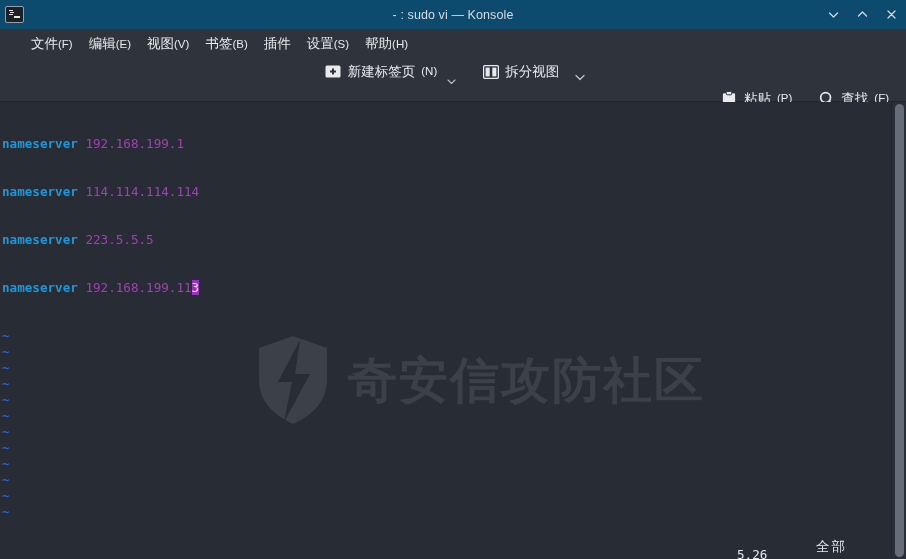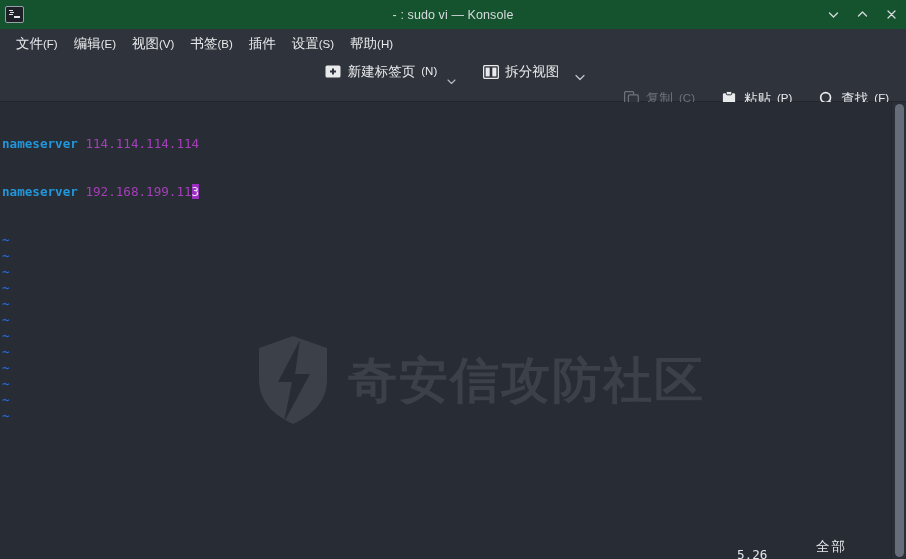--- a/index.html
+++ b/index.html
@@ -13,21 +13,21 @@
     position: relative;
     width: 906px; height: 559px;
     background: #2f333b;
     display: flex; flex-direction: column;
   }
 
   
   .titlebar {
     position: relative;
     height: 29px; min-height: 29px;
-    background: #14532d;
+    background: #0c4a6e;
     display: flex; align-items: center;
   }
   .app-icon {
     width: 19px; height: 17px;
     margin-left: 5px;
     background: #1d2026;
     border: 1px solid #9aa0ab;
     border-radius: 2px;
     position: relative;
     flex: 0 0 auto;
@@ -64,21 +64,21 @@
     width: 29px; height: 29px;
     display: flex; align-items: center; justify-content: center;
   }
   .winbtn svg { display: block; }
 
   
   .menubar {
     height: 29px; min-height: 29px;
     background: #2f333b;
     display: flex; align-items: center;
-    padding-left: 8px;
+    padding-left: 23px;
   }
   .menu-item {
     font-size: 13.5px;
     color: #e8eaec;
     padding: 3px 8px;
     white-space: nowrap;
     line-height: 16px;
   }
   .menu-item .accel { font-size: 11.5px; }
 
@@ -262,30 +262,20 @@
           <svg width="10" height="7" viewBox="0 0 10 7">
               <path d="M1 1.5 L5 5.5 L9 1.5" fill="none" stroke="#c3c8ce" stroke-width="1.2" stroke-linecap="round" stroke-linejoin="round"></path>
             </svg>
         </span>
       </div>
 
     </div>
 
     <div class="tb-right">
 
-      <div class="tb-btn disabled">
-        <span class="tb-icon">
-          <svg width="15" height="16" viewBox="0 0 15 16">
-            <rect x="0.6" y="0.6" width="9" height="11" rx="1" fill="none" stroke="#6d737d" stroke-width="1.2"></rect>
-            <rect x="4.4" y="3.9" width="9.9" height="11.5" rx="1" fill="#2f333b" stroke="#6d737d" stroke-width="1.2"></rect>
-          </svg>
-        </span>
-        <span>复制</span>
-          <span class="accel">(C)</span>
-      </div>
 
       <div class="tb-btn" style="margin-left:12px;">
         <span class="tb-icon">
           <svg width="14" height="16" viewBox="0 0 14 16">
             <rect x="0.9" y="2.3" width="12.2" height="13.2" rx="1.3" fill="#e8eaec"></rect>
             <rect x="4.3" y="0.4" width="5.4" height="3.4" rx="0.9" fill="#e8eaec" stroke="#2f333b" stroke-width="1"></rect>
           </svg>
         </span>
         <span>粘贴</span>
           <span class="accel">(P)</span>
@@ -311,21 +301,23 @@
       <span class="wm-logo">
         <svg width="74" height="92" viewBox="0 0 74 92">
           <path d="M37 2 L71 14 L71 46 C71 68 55 82 37 90 C19 82 3 68 3 46 L3 14 Z" fill="#3b4049"></path>
           <path d="M44 6 L22 48 L36 48 L28 88 L54 40 L39 40 Z" fill="#282c34"></path>
         </svg>
       </span>
       <span class="wm-text">奇安信攻防社区</span>
     </div>
 
     <div class="term-inner">
+      <div class="ln"><span class="c-kw">nameserver</span> <span class="c-val">192.168.199.1</span></div>
       <div class="ln"><span class="c-kw">nameserver</span> <span class="c-val">114.114.114.114</span></div>
+      <div class="ln"><span class="c-kw">nameserver</span> <span class="c-val">223.5.5.5</span></div>
       <div class="ln"><span class="c-kw">nameserver</span> <span class="c-val">192.168.199.11</span><span class="cursor">3</span></div>
       <div id="tildes"><div class="ln"><span class="c-tilde">~</span></div><div class="ln"><span class="c-tilde">~</span></div><div class="ln"><span class="c-tilde">~</span></div><div class="ln"><span class="c-tilde">~</span></div><div class="ln"><span class="c-tilde">~</span></div><div class="ln"><span class="c-tilde">~</span></div><div class="ln"><span class="c-tilde">~</span></div><div class="ln"><span class="c-tilde">~</span></div><div class="ln"><span class="c-tilde">~</span></div><div class="ln"><span class="c-tilde">~</span></div><div class="ln"><span class="c-tilde">~</span></div><div class="ln"><span class="c-tilde">~</span></div></div>
     </div>
 
     <div class="vi-status">
       <span class="pos">5,26</span>
       <span class="pct">全部</span>
     </div>
 
     <div class="scrollbar">

